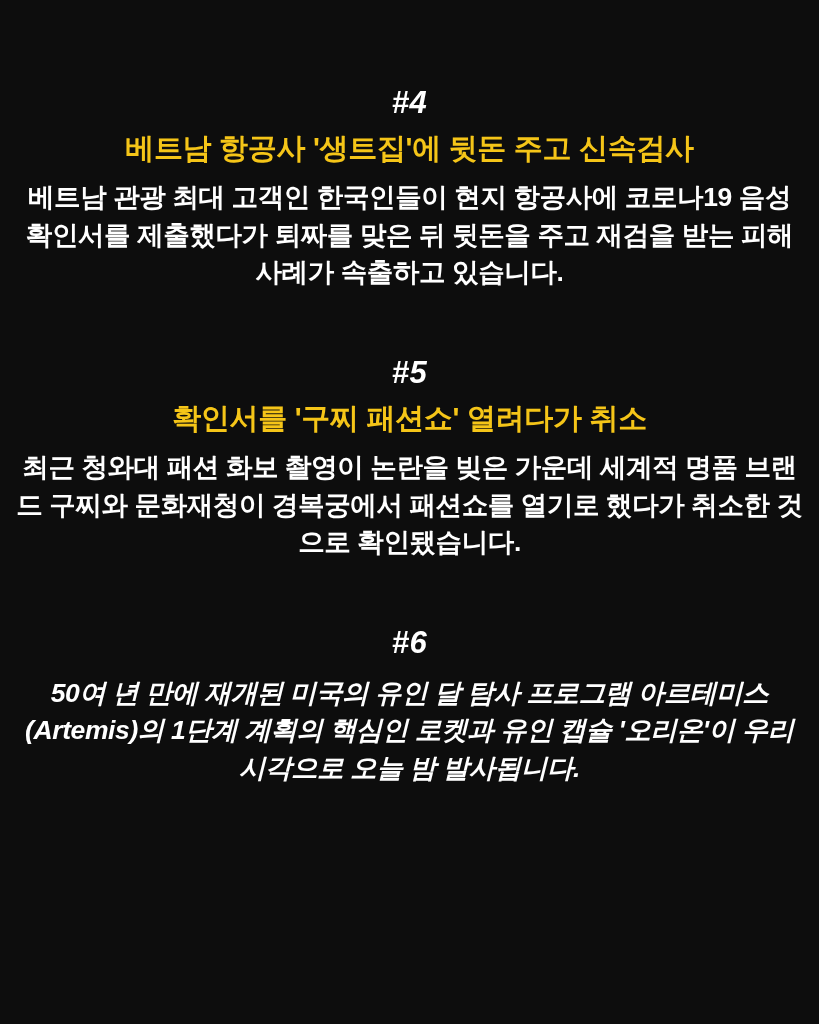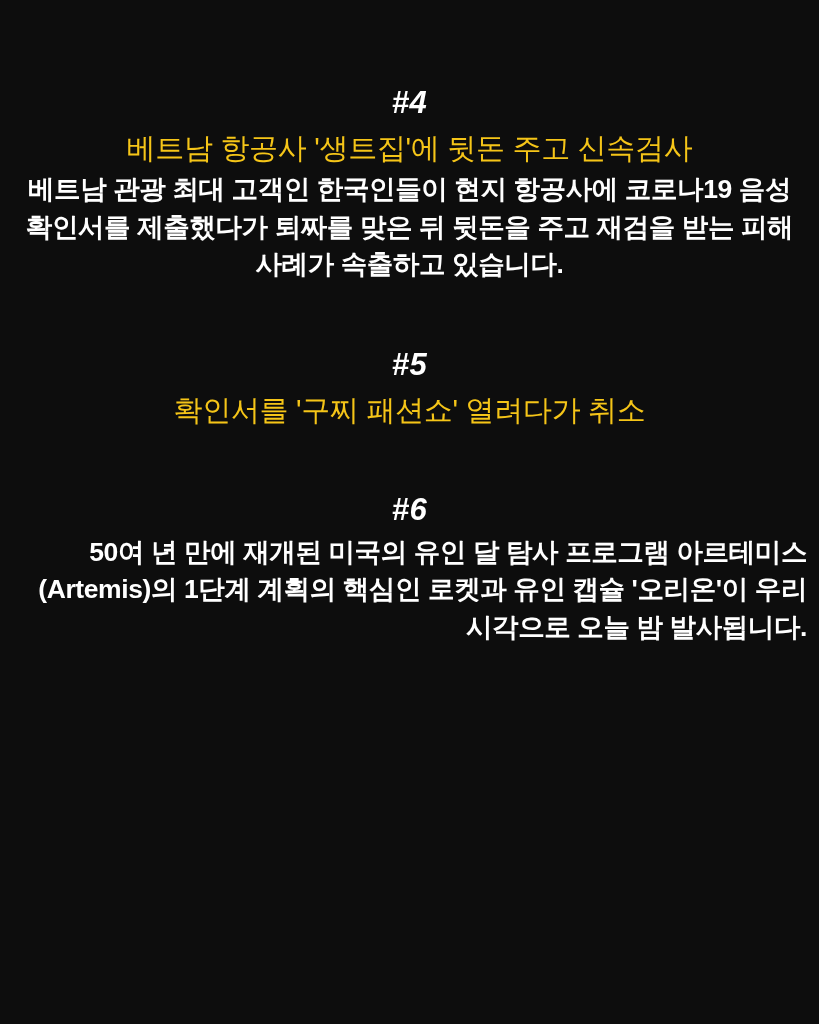--- a/index.html
+++ b/index.html
@@ -31,53 +31,54 @@
   .item-number {
     font-size: 31px;
     font-weight: bold;
     font-style: italic;
     color: #ffffff;
     line-height: 1.25;
     letter-spacing: 0.5px;
   }
   .item-headline {
     font-size: 29px;
-    font-weight: normal;
+    font-weight: bold;
     color: #f5c518;
     line-height: 1.32;
     margin-top: 6px;
     letter-spacing: -0.3px;
   }
   .item-body {
     font-size: 26.5px;
     font-weight: bold;
     color: #ffffff;
     line-height: 1.42;
-    margin-top: 4px;
+    margin-top: 12px;
     padding: 0 4px;
     letter-spacing: -0.4px;
   }
   .item-body.italic {
-    text-align: right;
+    font-style: italic;
   }
 </style>
 </head>
 <body>
 
 <div class="page">
 
   <div class="news-item">
     <div class="item-number">#4</div>
     <div class="item-headline">베트남 항공사 '생트집'에 뒷돈 주고 신속검사</div>
     <div class="item-body">베트남 관광 최대 고객인 한국인들이 현지 항공사에 코로나19 음성 확인서를 제출했다가 퇴짜를 맞은 뒤 뒷돈을 주고 재검을 받는 피해 사례가 속출하고 있습니다.</div>
   </div>
 
   <div class="news-item">
     <div class="item-number">#5</div>
     <div class="item-headline">확인서를 '구찌 패션쇼' 열려다가 취소</div>
+    <div class="item-body">최근 청와대 패션 화보 촬영이 논란을 빚은 가운데 세계적 명품 브랜드 구찌와 문화재청이 경복궁에서 패션쇼를 열기로 했다가 취소한 것으로 확인됐습니다.</div>
   </div>
 
   <div class="news-item">
     <div class="item-number">#6</div>
     <div class="item-body italic">50여 년 만에 재개된 미국의 유인 달 탐사 프로그램 아르테미스(Artemis)의 1단계 계획의 핵심인 로켓과 유인 캡슐 '오리온'이 우리 시각으로 오늘 밤 발사됩니다.</div>
   </div>
 
 </div>
 
 </body></html>

